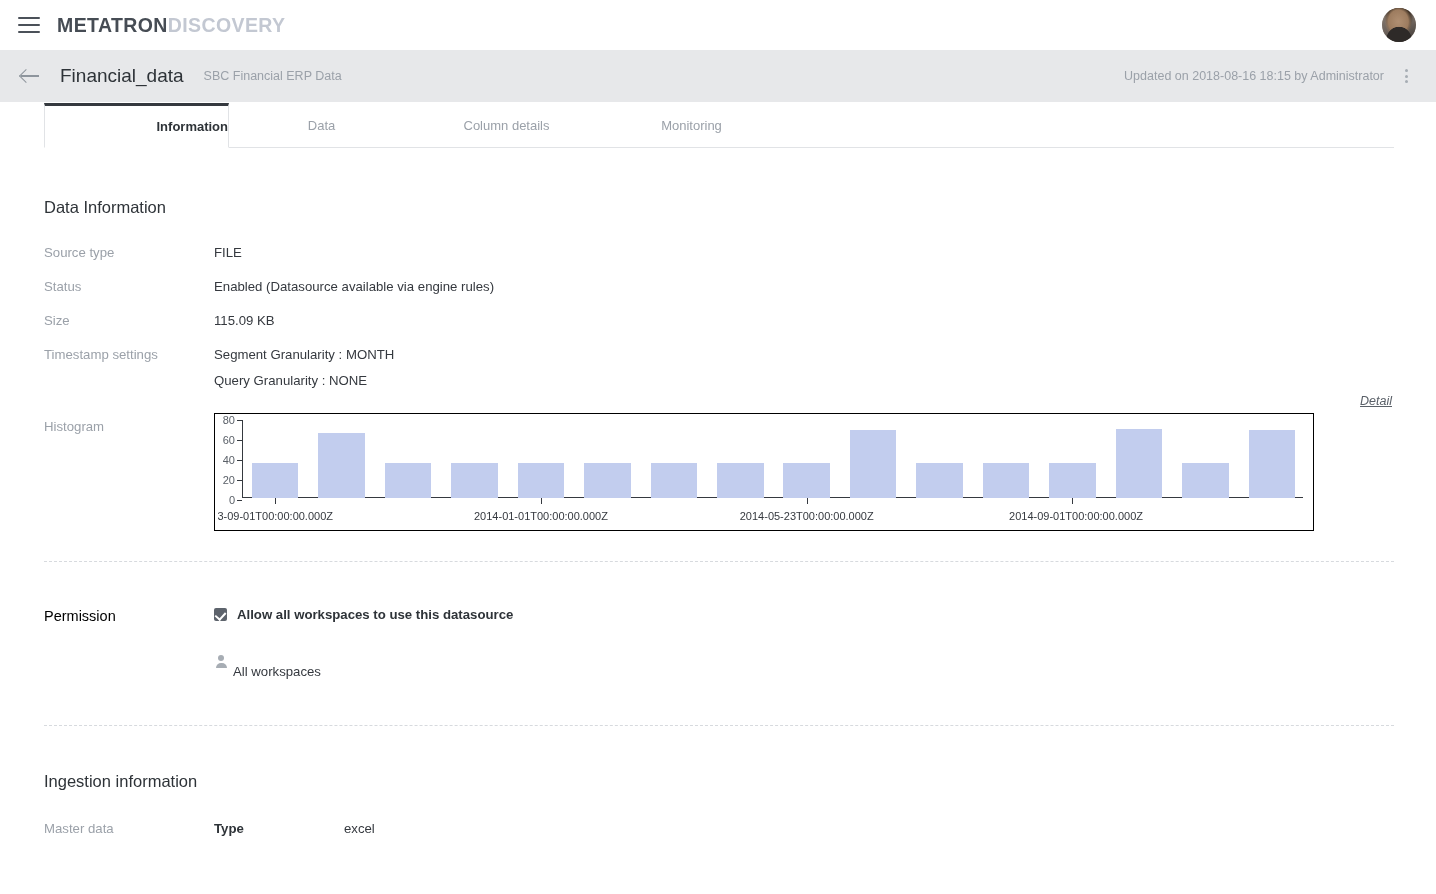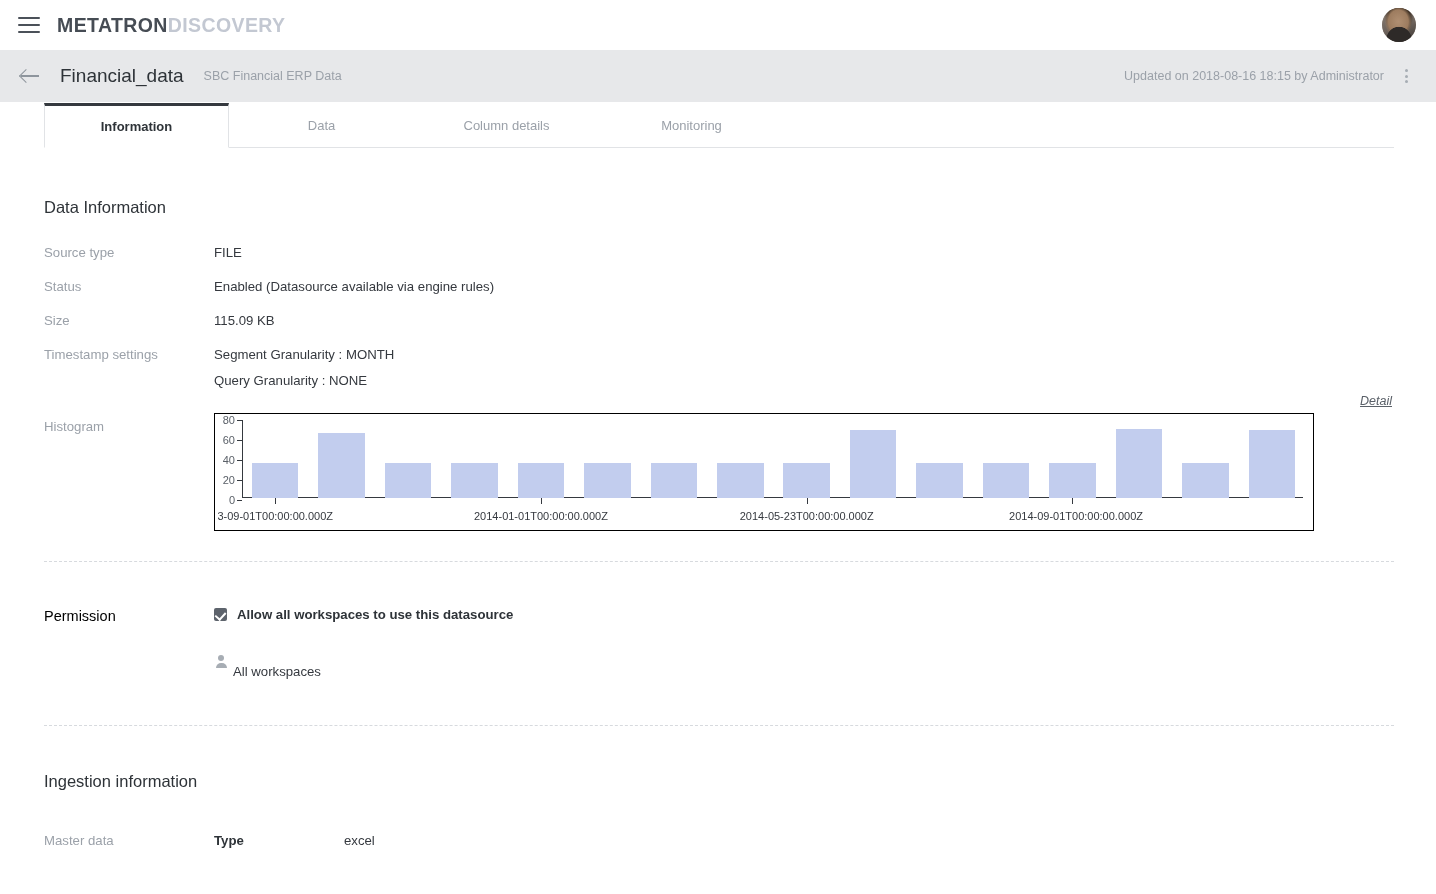--- a/index.html
+++ b/index.html
@@ -109,20 +109,21 @@
   .tab.t1 { width: 185px; }
   .tab.t2 { width: 185px; }
   .tab.t3 { width: 185px; }
   .tab.active {
     color: #2e3338;
     font-weight: bold;
     background: #ffffff;
     border: 1px solid #e1e3e6;
     border-top: 3px solid #35393f;
     border-bottom: 1px solid #ffffff;
+    justify-content: flex-end;
   }
 
   
   .content { padding: 0 42px 0 44px; }
 
   .section-title {
     font-size: 16.5px; color: #2e3338; font-weight: normal;
     padding-top: 50px; margin-bottom: 26px;
   }
 
@@ -189,21 +190,21 @@
     content: ""; position: absolute; left: 4px; top: 0; width: 6px; height: 6px;
     border-radius: 50%; background: #a7adb4;
   }
   .person-icon:after {
     content: ""; position: absolute; left: 1.5px; top: 7.5px; width: 11px; height: 5px;
     border-radius: 5px 5px 0 0; background: #a7adb4;
   }
   .ws-label { font-size: 13.2px; color: #35393f; margin-top: 20px; }
 
   
-  .ing-title { font-size: 16.5px; color: #2e3338; padding-top: 46px; margin-bottom: 40px; }
+  .ing-title { font-size: 16.5px; color: #2e3338; padding-top: 46px; margin-bottom: 28px; }
   .ing-row { display: flex; align-items: flex-start; }
   .ing-lbl { width: 170px; flex: none; font-size: 13.2px; color: #9ba1a9; line-height: 20px; }
   .ing-k { width: 130px; flex: none; font-size: 13.2px; color: #2e3338; font-weight: bold; line-height: 20px; }
   .ing-v { font-size: 13.2px; color: #35393f; line-height: 20px; }
 </style>
 </head>
 <body>
 
 <div class="topbar">
   <div class="hamburger">

